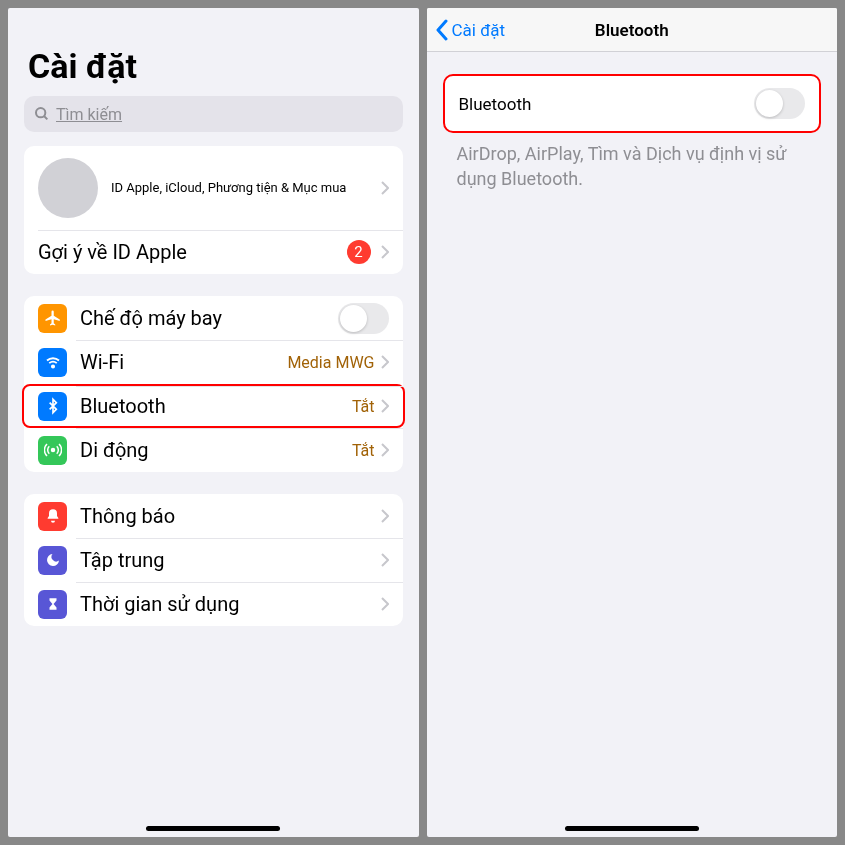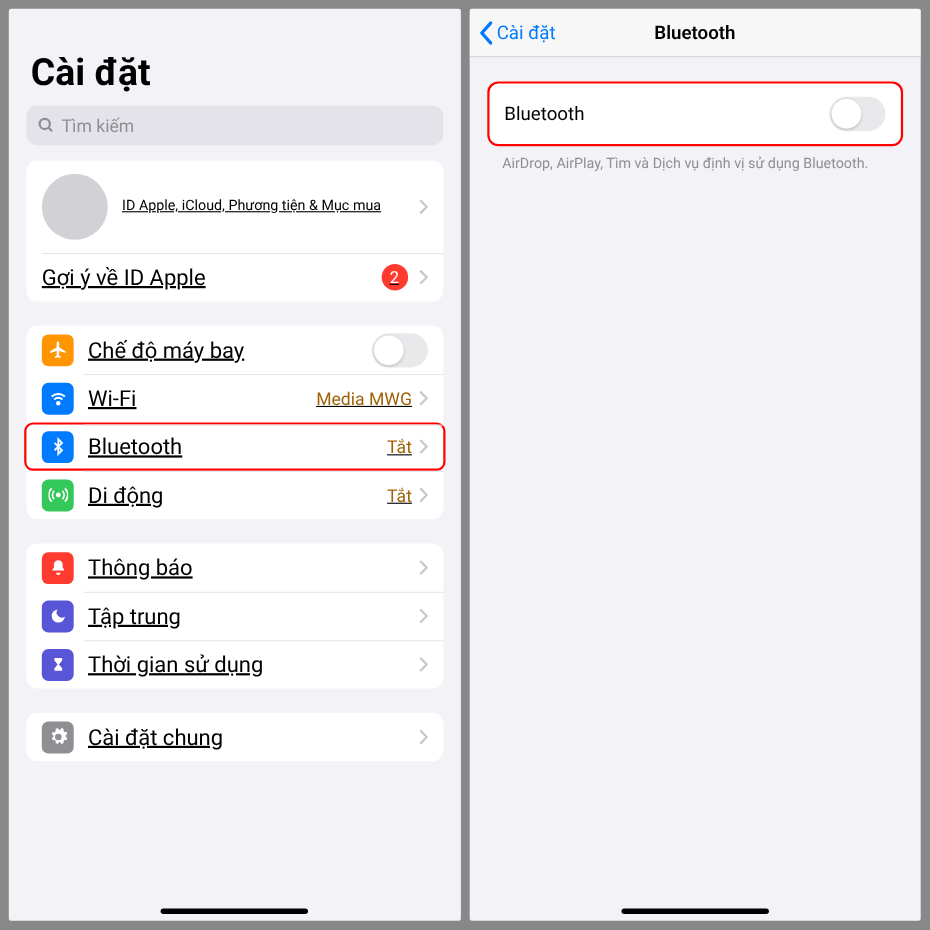--- a/index.html
+++ b/index.html
@@ -36,33 +36,33 @@
     }
     .search-bar {
       margin: 2px 16px 14px 16px;
       background: #e4e3ea;
       border-radius: 10px;
       height: 36px;
       display: flex;
       align-items: center;
       padding: 0 10px;
       color: #8e8e93;
+      text-decoration: underline;
     }
     .search-bar svg {
       margin-right: 6px;
       flex-shrink: 0;
     }
     .search-bar span {
       font-size: 16px;
     }
     .group {
       background: #fff;
       margin: 0 16px 22px 16px;
       border-radius: 10px;
-      text-decoration: underline;
     }
     .row {
       display: flex;
       align-items: center;
       min-height: 44px;
       padding: 0 14px 0 14px;
       position: relative;
     }
     .row + .row::before {
       content: "";
@@ -202,21 +202,21 @@
     }
     .right-row {
       display: flex;
       align-items: center;
       padding: 12px 14px;
     }
     .right-row .row-label {
       font-size: 17px;
     }
     .footer-text {
-      font-size: 13px;
+      font-size: 18px;
       color: #8e8e93;
       padding: 8px 30px 0 30px;
       line-height: 1.4;
     }
     .ic-orange { background: #ff9500; }
     .ic-blue { background: #007aff; }
     .ic-green { background: #34c759; }
     .ic-red { background: #ff3b30; }
     .ic-pink { background: #ff2d55; }
     .ic-indigo { background: #5856d6; }
@@ -337,33 +337,20 @@
             <path d="M6 2h12v4l-5 6 5 6v4H6v-4l5-6-5-6V2z"></path>
           </svg>
       </div>
       <div class="row-label">Thời gian sử dụng</div>
       <svg class="chevron" width="8" height="14" viewBox="0 0 8 14">
           <path d="M1 1l6 6-6 6" stroke="#c7c7cc" stroke-width="2" fill="none"></path>
         </svg>
     </div>
   </div>
 
-  <div class="group" style="margin-bottom:0">
-    <div class="row">
-      <div class="icon-box ic-gray">
-        <svg width="18" height="18" viewBox="0 0 24 24" fill="#fff">
-            <path d="M12 8a4 4 0 1 0 0 8 4 4 0 0 0 0-8zm9 4l2 1-1 3-2.4-.4a8 8 0 0 1-1.4 1.4l.4 2.4-3 1-1-2h-2l-1 2-3-1 .4-2.4a8 8 0 0 1-1.4-1.4L5.2 16l-1-3 2-1v-2l-2-1 1-3 2.4.4A8 8 0 0 1 9 4.6L8.6 2.2l3-1 1 2h2l1-2 3 1-.4 2.4a8 8 0 0 1 1.4 1.4l2.4-.4 1 3-2 1v2z"></path>
-          </svg>
-      </div>
-      <div class="row-label">Cài đặt chung</div>
-      <svg class="chevron" width="8" height="14" viewBox="0 0 8 14">
-          <path d="M1 1l6 6-6 6" stroke="#c7c7cc" stroke-width="2" fill="none"></path>
-        </svg>
-    </div>
-  </div>
 
   <div class="home-indicator"></div>
 </div>
 
 <div class="pane" style="background:#f2f2f7">
   <div class="nav-bar">
     <div class="nav-back">
       <svg width="13" height="22" viewBox="0 0 13 22">
           <path d="M11 2L3 11l8 9" stroke="#007aff" stroke-width="3" fill="none" stroke-linecap="round" stroke-linejoin="round"></path>
         </svg>

